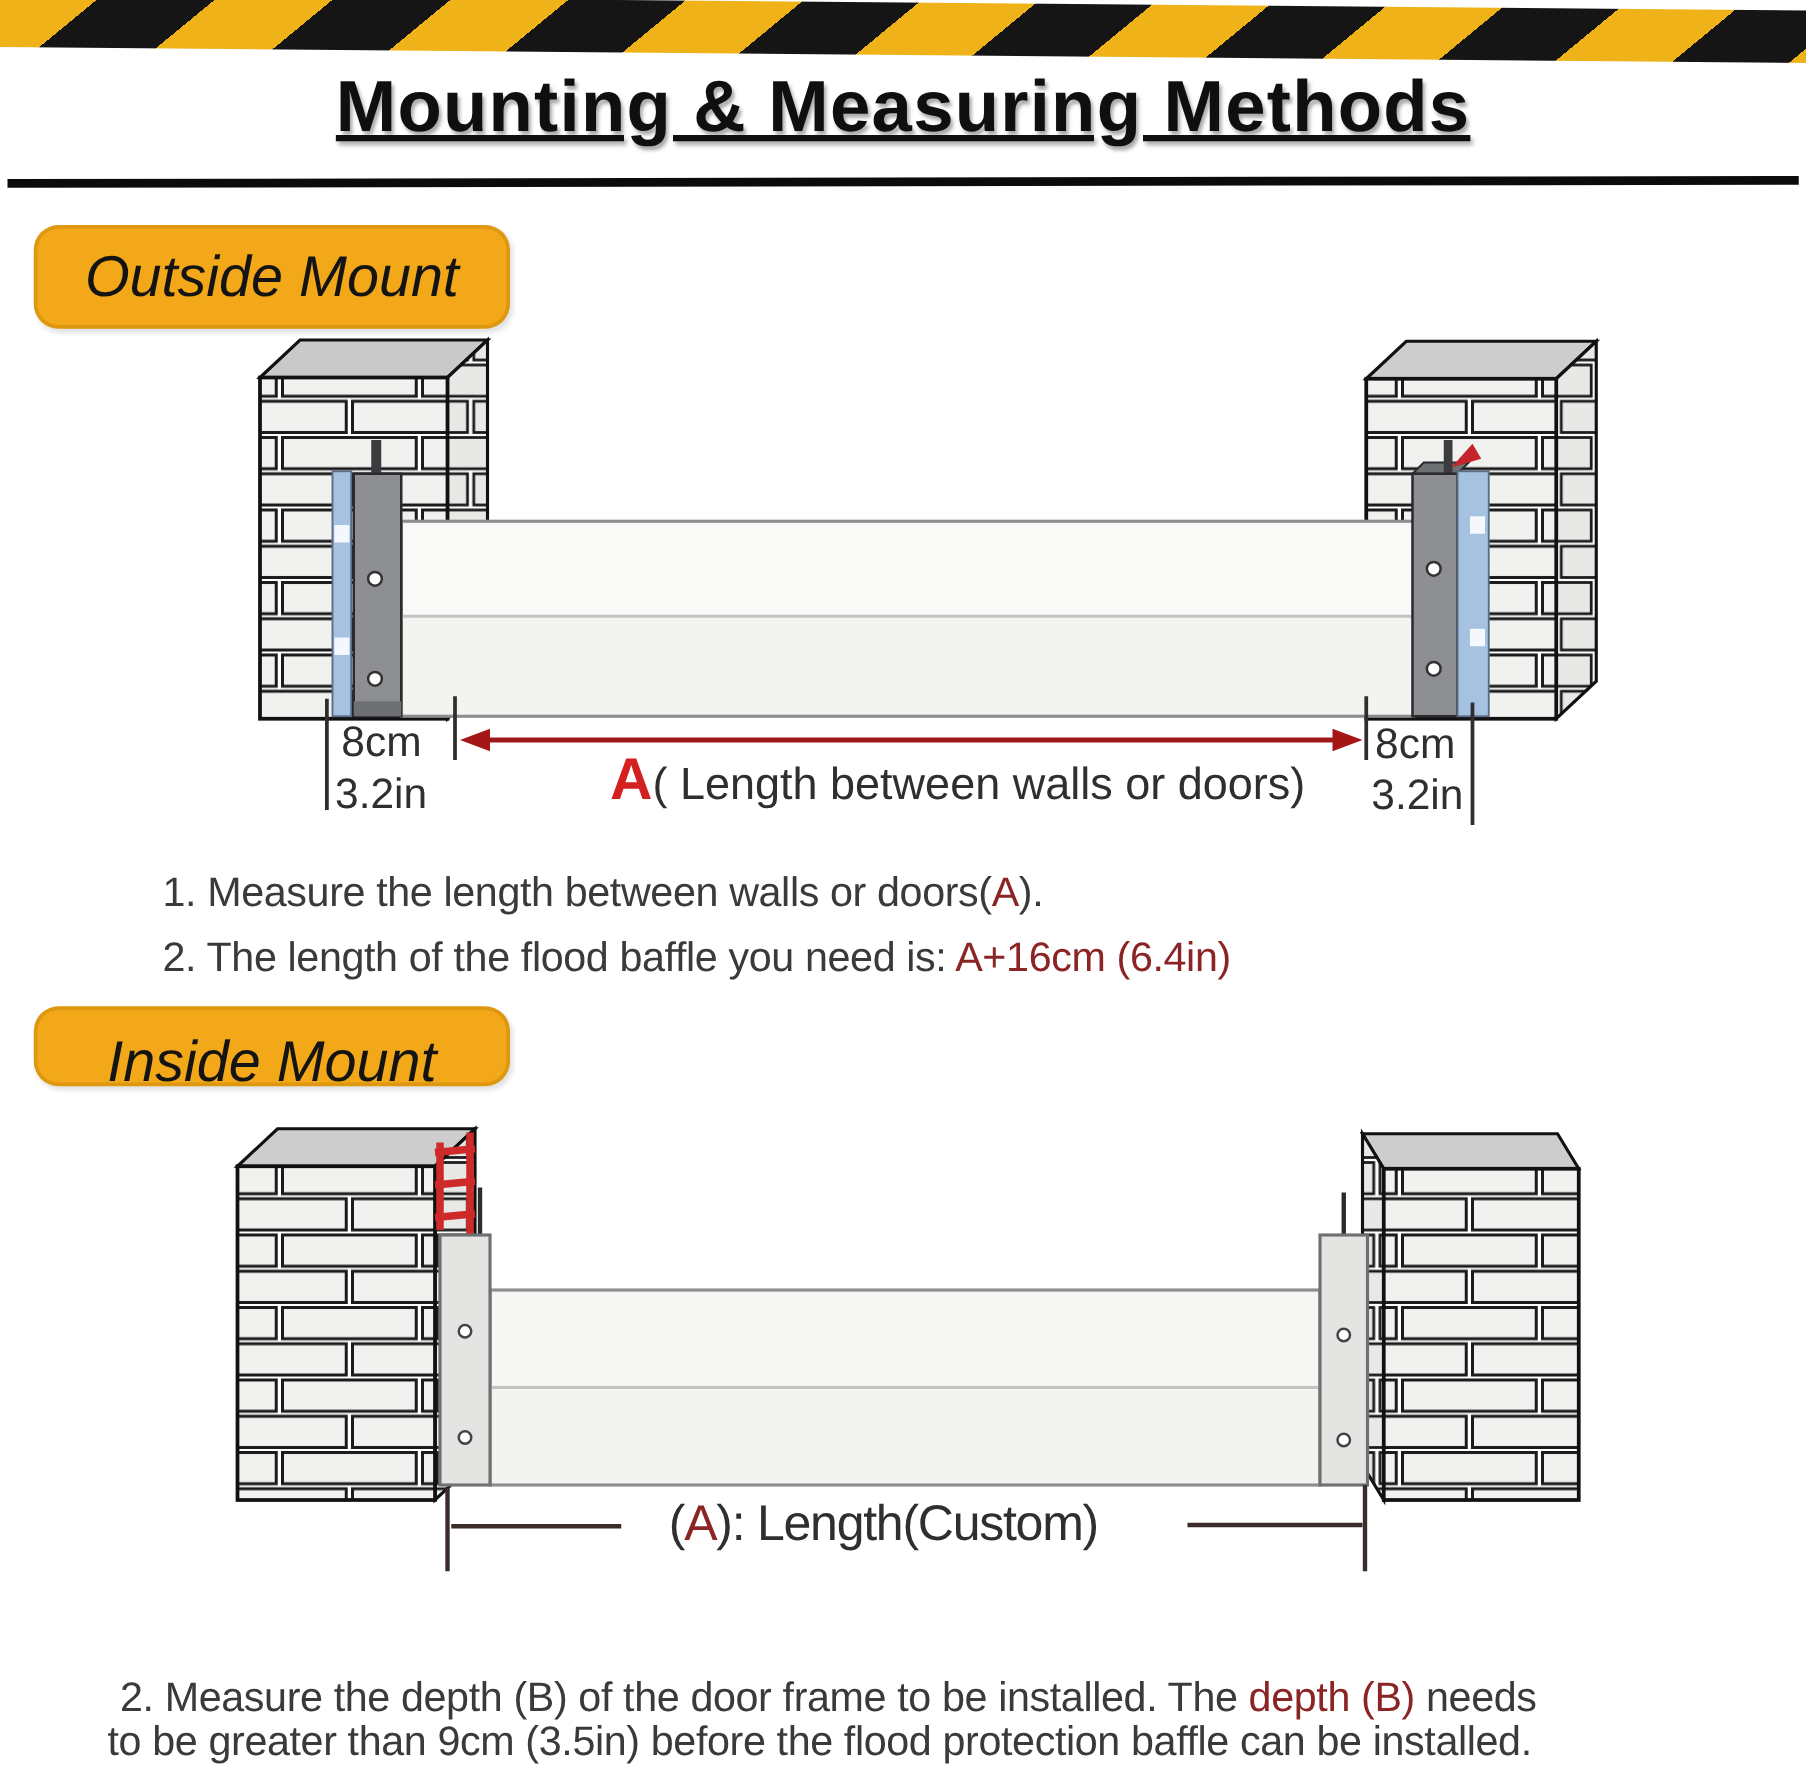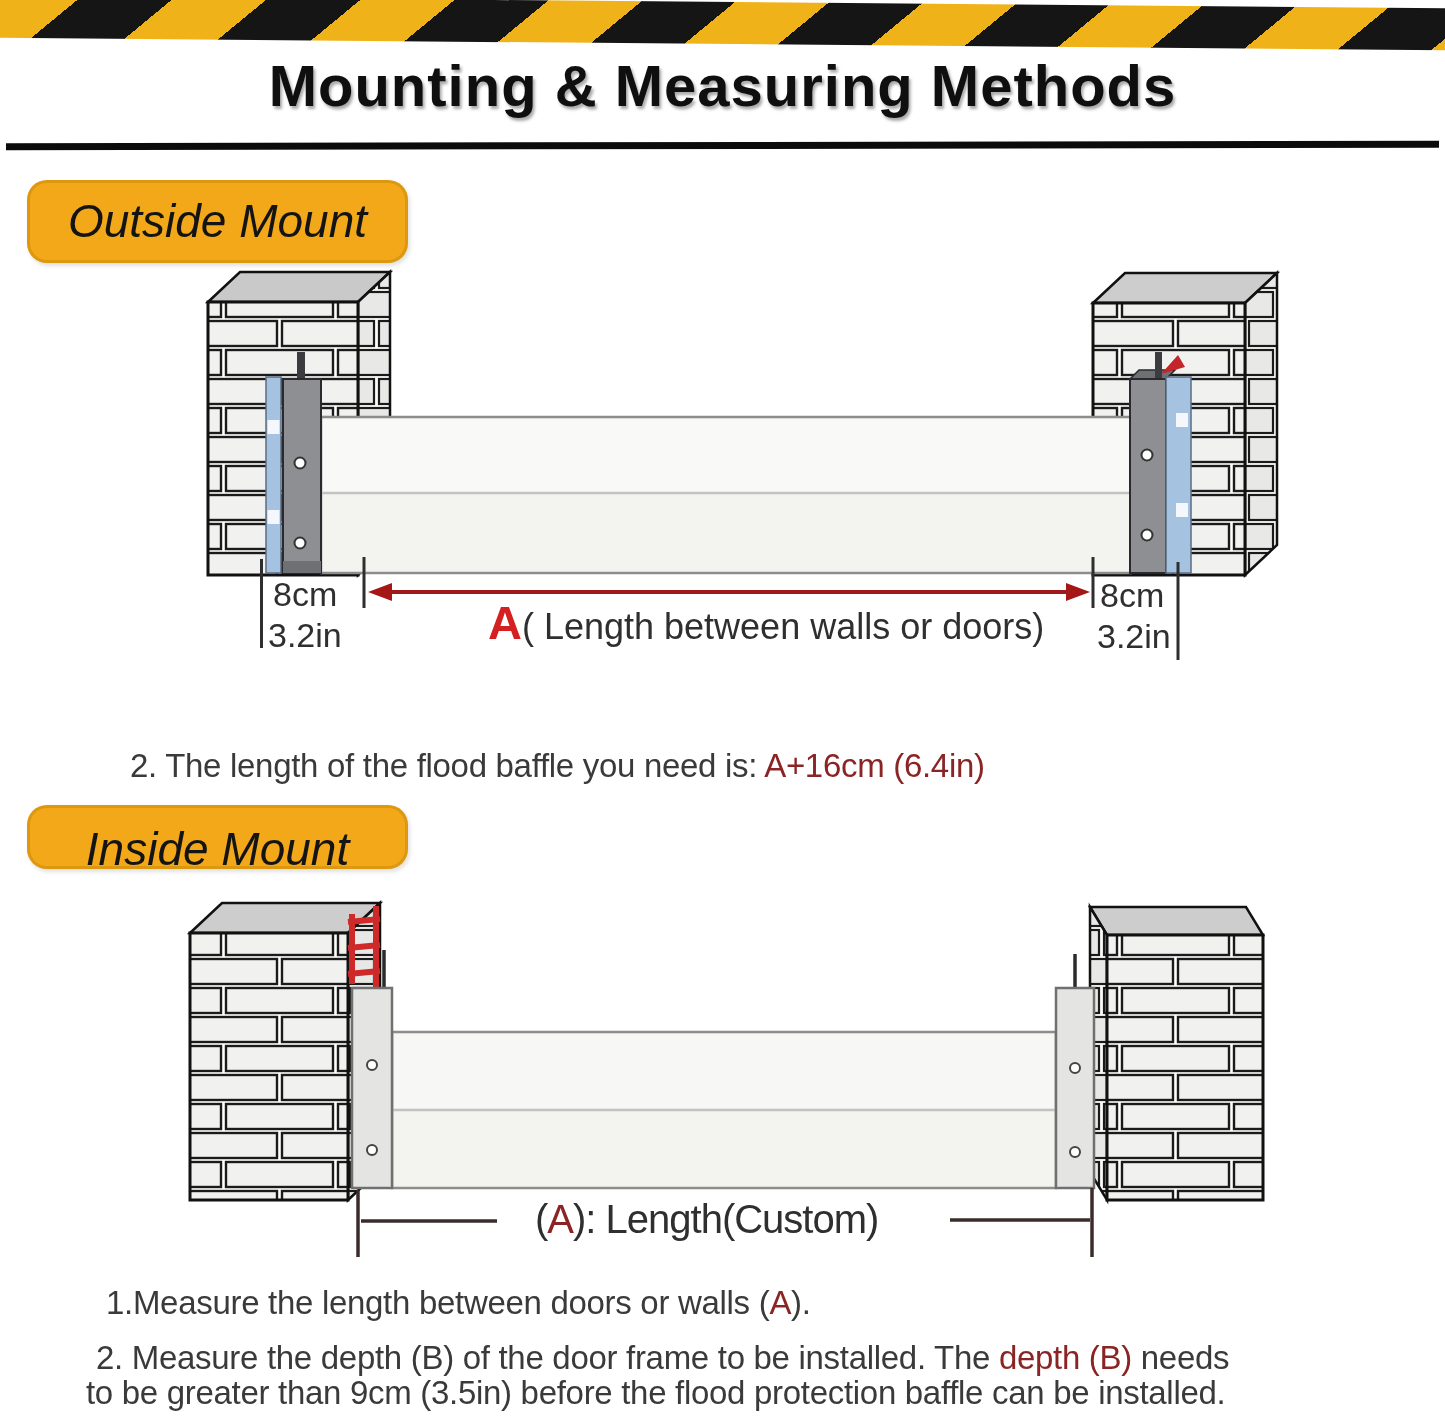--- a/index.html
+++ b/index.html
@@ -12,21 +12,21 @@
   html,body{margin:0;padding:0;background:#ffffff;}
   .page{position:relative;width:1445px;height:1421px;background:#ffffff;
         font-family:"Liberation Sans",sans-serif;overflow:hidden;}
 
   
   .hazard{position:absolute;left:-12px;top:2px;width:1470px;height:42px;
           background:repeating-linear-gradient(140deg,var(--hazard-yellow) 0 60px,#151515 60px 120px);
           transform:rotate(0.5deg);}
   .title{position:absolute;left:0;top:52px;width:100%;margin:0;text-align:center;
          font-size:58px;font-weight:bold;color:#0f0f0f;letter-spacing:1px;
-         text-shadow:2px 3px 3px rgba(100,100,100,.55);}
+         text-shadow:2px 3px 3px rgba(100,100,100,.55);text-decoration:underline;}
   .rule{position:absolute;left:6px;top:142px;width:1433px;height:7px;background:#0b0b0b;
         transform:rotate(-0.1deg);}
 
   
   .badge{position:absolute;left:27px;width:381px;background:var(--accent-yellow);
          border-radius:20px;color:#141414;font-size:46px;text-align:center;
          box-shadow:inset 0 0 0 3px rgba(175,115,0,.30), 2px 3px 4px rgba(0,0,0,.12);font-style:italic;}
   .badge.outside{top:180px;height:83px;line-height:83px;}
   .badge.inside{top:805px;height:64px;line-height:88px;}
 
@@ -189,30 +189,30 @@
 
   <div class="lbl dim-num" style="left:273px;top:577px">8cm</div>
   <div class="lbl dim-num" style="left:268px;top:618px">3.2in</div>
   <div class="lbl dim-num" style="left:1100px;top:578px">8cm</div>
   <div class="lbl dim-num" style="left:1097px;top:619px">3.2in</div>
 
   <div class="lbl" style="left:488px;top:598px">
     <span class="cap-a">A</span><span class="cap-rest">( Length between walls or doors)</span>
   </div>
 
+  <div class="lbl step" style="left:130px;top:697px">
+    <span>1. Measure the length between walls or doors(</span><span class="red">A</span><span>).</span>
+  </div>
   <div class="lbl step" style="left:130px;top:749px">
     <span>2. The length of the flood baffle you need is: </span><span class="red">A+16cm (6.4in)</span><span></span>
   </div>
 
 
   <div class="lbl dimA" style="left:535px;top:1198px">
     <span>(</span><span class="red">A</span><span>): Length(Custom)</span>
   </div>
 
-  <div class="lbl step" style="left:106px;top:1286px">
-    <span>1.Measure the length between doors or walls (</span><span class="red">A</span><span>).</span>
-  </div>
   <div class="lbl step" style="left:96px;top:1341px">
     <span>2. Measure the depth (B) of the door frame to be installed. The </span><span class="red">depth (B)</span><span> needs</span>
   </div>
   <div class="lbl step" style="left:86px;top:1376px">to be greater than 9cm (3.5in) before the flood protection baffle can be installed.</div>
 
 </div>
 
 </body></html>

